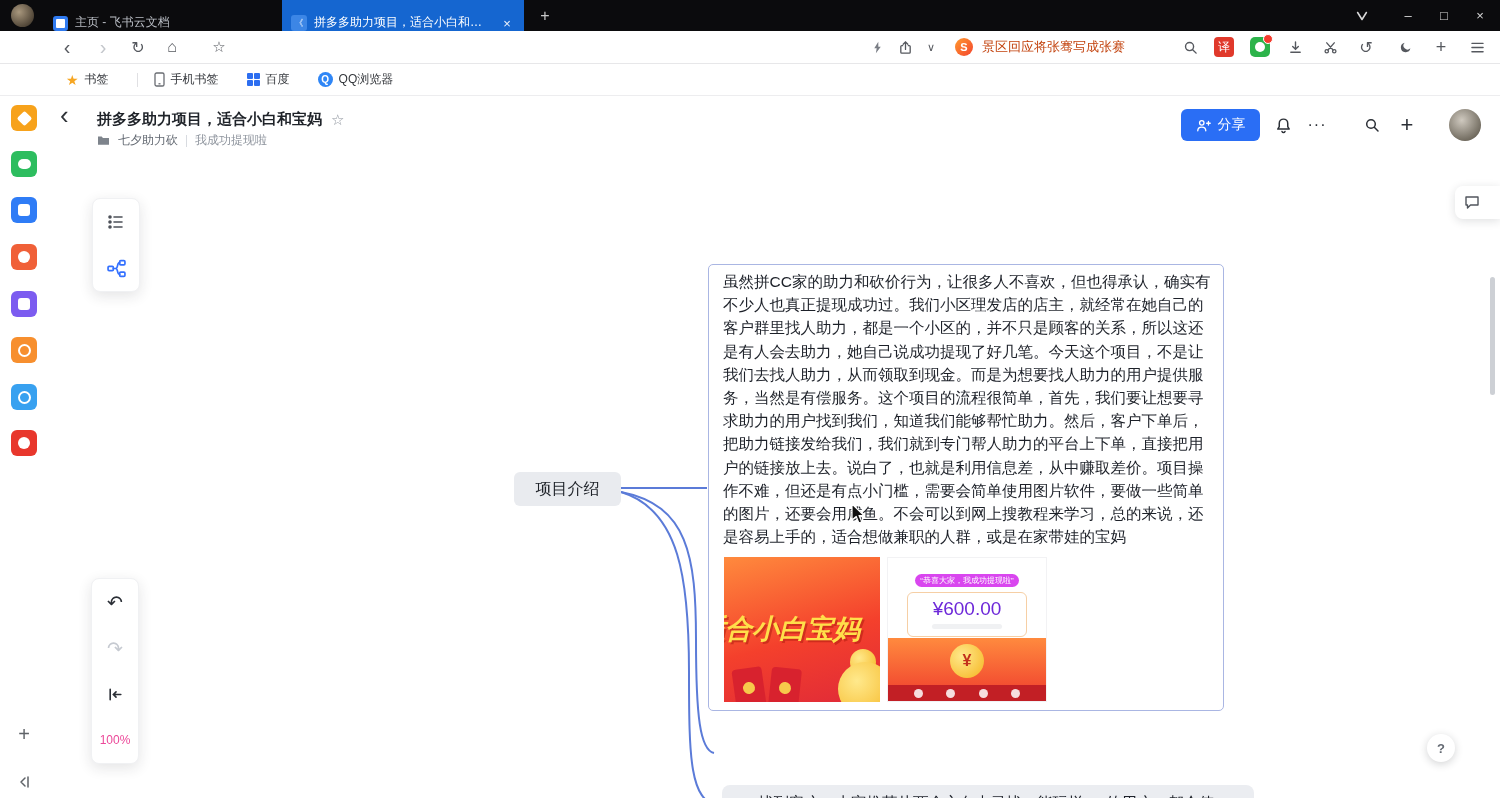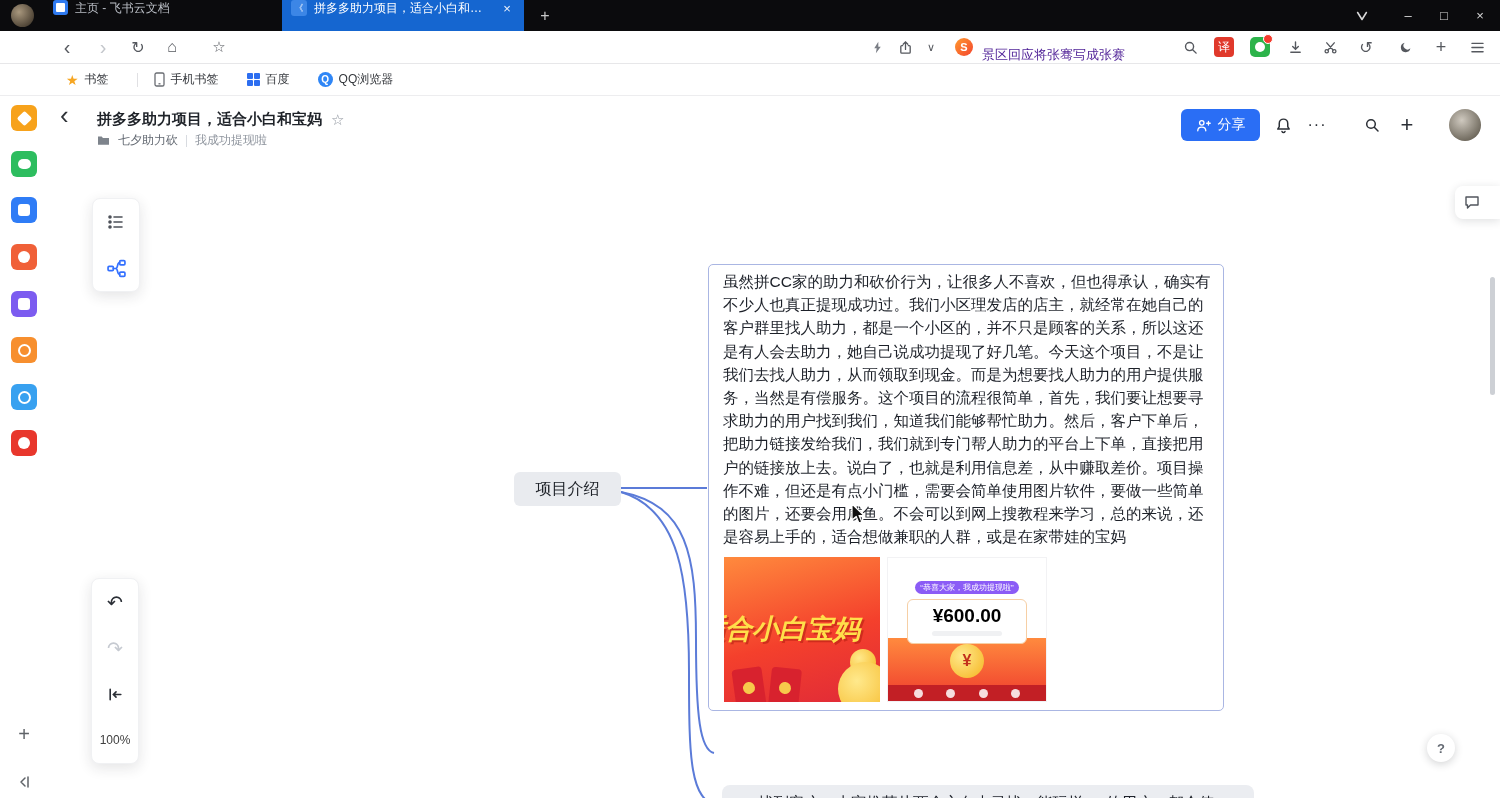--- a/index.html
+++ b/index.html
@@ -5,21 +5,21 @@
   html,body{margin:0;padding:0;background:#dfe1e5;}
   .page{position:relative;width:1500px;height:798px;background:#fff;overflow:hidden;
         font-family:"Liberation Sans","DejaVu Sans",sans-serif;-webkit-font-smoothing:antialiased;}
   .abs{position:absolute;}
   svg{display:block;}
 
   
   .tabbar{position:absolute;left:0;top:0;width:1500px;height:31px;background:#0b0b0d;}
   .tb-avatar{position:absolute;left:11px;top:4px;width:23px;height:23px;border-radius:50%;
              background:radial-gradient(circle at 35% 35%,#a8977d,#54493a 70%,#2e2a22);}
-  .tab{position:absolute;top:0;height:31px;display:flex;align-items:flex-start;padding:0 9px;
+  .tab{position:absolute;top:0;height:31px;display:flex;align-items:flex-end;padding:0 9px;
        box-sizing:border-box;color:#b9bdc4;font-size:12px;cursor:default;}
   .tab .tab-txt{white-space:nowrap;overflow:hidden;text-overflow:ellipsis;flex:1;}
   .tab.active{background:#1566d0;color:#fff;}
   .tab-ico{width:15px;height:15px;border-radius:3px;background:#2f7af0;margin-right:7px;flex:none;position:relative;}
   .tab-ico i{position:absolute;left:3px;top:3px;width:9px;height:9px;background:#fff;border-radius:1px;}
   .tab-ico2{width:16px;height:16px;border-radius:3px;background:#3c86e6;color:#fff;font-size:9px;
             display:flex;align-items:center;justify-content:center;margin-right:7px;flex:none;}
   .tab-x{flex:none;margin-left:6px;font-size:13px;color:#eef3fb;width:16px;height:16px;
          display:flex;align-items:center;justify-content:center;border-radius:3px;}
   .newtab{position:absolute;left:534px;top:5px;width:22px;height:22px;color:#c9c9c9;font-size:16px;
@@ -29,22 +29,22 @@
 
   
   .toolbar{position:absolute;left:0;top:31px;width:1500px;height:33px;background:#fff;
            border-bottom:1px solid #e7e7e9;box-sizing:border-box;}
   .ticon{position:absolute;top:0;height:32px;width:30px;display:flex;align-items:center;
          justify-content:center;color:#55585e;font-size:15px;}
   .ticon.dis{color:#c3c6cb;}
   .sogou{position:absolute;left:955px;top:7px;width:18px;height:18px;border-radius:50%;
          background:linear-gradient(135deg,#ff9a2e,#f4442e);color:#fff;font-size:11px;font-weight:700;
          display:flex;align-items:center;justify-content:center;}
-  .hot{position:absolute;left:982px;top:8px;height:32px;display:flex;align-items:center;
-       font-size:13px;color:#4c1d95;white-space:nowrap;}
+  .hot{position:absolute;left:982px;top:0;height:32px;display:flex;align-items:center;
+       font-size:13px;color:#c2410c;white-space:nowrap;}
   .translate{position:absolute;left:1214px;top:6px;width:20px;height:20px;border-radius:4px;
              background:#e0392b;color:#fff;font-size:12px;display:flex;align-items:center;justify-content:center;}
   .greenapp{position:absolute;left:1250px;top:6px;width:20px;height:20px;border-radius:5px;background:#2cb34a;}
   .greenapp i{position:absolute;left:5px;top:5px;width:10px;height:10px;background:#fff;border-radius:50%;}
   .greenapp b{position:absolute;right:-3px;top:-3px;width:8px;height:8px;background:#f43b2d;
               border-radius:50%;border:1px solid #fff;}
 
   
   .bookbar{position:absolute;left:0;top:64px;width:1500px;height:32px;background:#fff;
            border-bottom:1px solid #ededef;box-sizing:border-box;display:flex;align-items:center;
@@ -85,21 +85,21 @@
          justify-content:center;color:#2b2f36;}
   .head-avatar{position:absolute;left:1449px;top:109px;width:32px;height:32px;border-radius:50%;
                background:radial-gradient(circle at 40% 35%,#cfc9bf,#6e685c 75%,#494337);}
 
   
   .float-card{position:absolute;background:#fff;border:1px solid #f0f1f3;border-radius:8px;
               box-shadow:0 4px 14px rgba(31,35,41,.12);}
   .vbtn{width:46px;height:46px;display:flex;align-items:center;justify-content:center;}
   .txt-undo{font-size:19px;color:#2b2f36;line-height:1;}
   .txt-redo{font-size:19px;color:#c6cad1;line-height:1;}
-  .zoom-txt{font-size:12px;color:#404040;}
+  .zoom-txt{font-size:12px;color:#ec4899;}
   .corner-plus{position:absolute;left:12px;top:722px;width:24px;height:24px;display:flex;
                align-items:center;justify-content:center;color:#5f6368;font-size:20px;font-weight:300;}
   .corner-collapse{position:absolute;left:12px;top:770px;width:24px;height:24px;display:flex;
                    align-items:center;justify-content:center;color:#5f6368;}
 
   
   .node-root{position:absolute;left:514px;top:472px;width:107px;height:34px;background:#e9ebef;
              border-radius:6px;display:flex;align-items:center;justify-content:center;
              font-size:16px;color:#1f2329;}
   .node-big{position:absolute;left:708px;top:264px;width:516px;height:447px;background:#fff;
@@ -121,25 +121,25 @@
                background:radial-gradient(circle at 35% 35%,#ffe98c,#f5b41f);}
   .promo-coin2{position:absolute;right:-12px;bottom:-14px;width:54px;height:54px;border-radius:50%;
                background:radial-gradient(circle at 35% 35%,#ffe98c,#f5b41f);}
   .promo-env{position:absolute;bottom:-6px;width:30px;height:40px;background:#d8222e;border-radius:4px;}
   .promo-env:after{content:"";position:absolute;left:9px;top:14px;width:12px;height:12px;
                    border-radius:50%;background:#f7c94b;}
 
   
   .img-cash{position:absolute;left:178px;top:292px;width:160px;height:145px;background:#fff;
             overflow:hidden;border:1px solid #f2f2f4;box-sizing:border-box;}
-  .cash-banner{margin:23px auto 0;width:max-content;max-width:142px;background:#8b5cf6;color:#fff;
+  .cash-banner{margin:16px auto 0;width:max-content;max-width:142px;background:#d946ef;color:#fff;
                font-size:8px;line-height:13px;padding:0 5px;border-radius:7px;white-space:nowrap;overflow:hidden;}
   .cash-card{margin:5px auto 0;width:118px;border:1px solid #f6cfa5;border-radius:6px;background:#fff;
              text-align:center;padding:5px 0 7px;position:relative;z-index:2;}
-  .cash-amount{font-size:19px;font-weight:700;color:#000000;}
+  .cash-amount{font-size:19px;font-weight:400;color:#6d28d9;}
   .cash-sub{margin:4px auto 0;width:70px;height:5px;background:#f0f1f3;border-radius:3px;}
   .cash-bottom{position:absolute;left:0;right:0;bottom:0;top:80px;
                background:linear-gradient(180deg,#ff8a3e,#ef3b2d);}
   .cash-coin{position:absolute;left:50%;margin-left:-17px;top:6px;width:34px;height:34px;border-radius:50%;
              background:radial-gradient(circle at 35% 35%,#ffe98c,#f5b41f);display:flex;align-items:center;
              justify-content:center;color:#c2311c;font-weight:800;font-size:16px;}
   .cash-strip{position:absolute;left:0;right:0;bottom:0;height:16px;background:#c21f25;
               display:flex;align-items:center;justify-content:space-around;padding:0 14px;}
   .cash-strip i{width:9px;height:9px;border-radius:50%;background:rgba(255,255,255,.85);}
 

